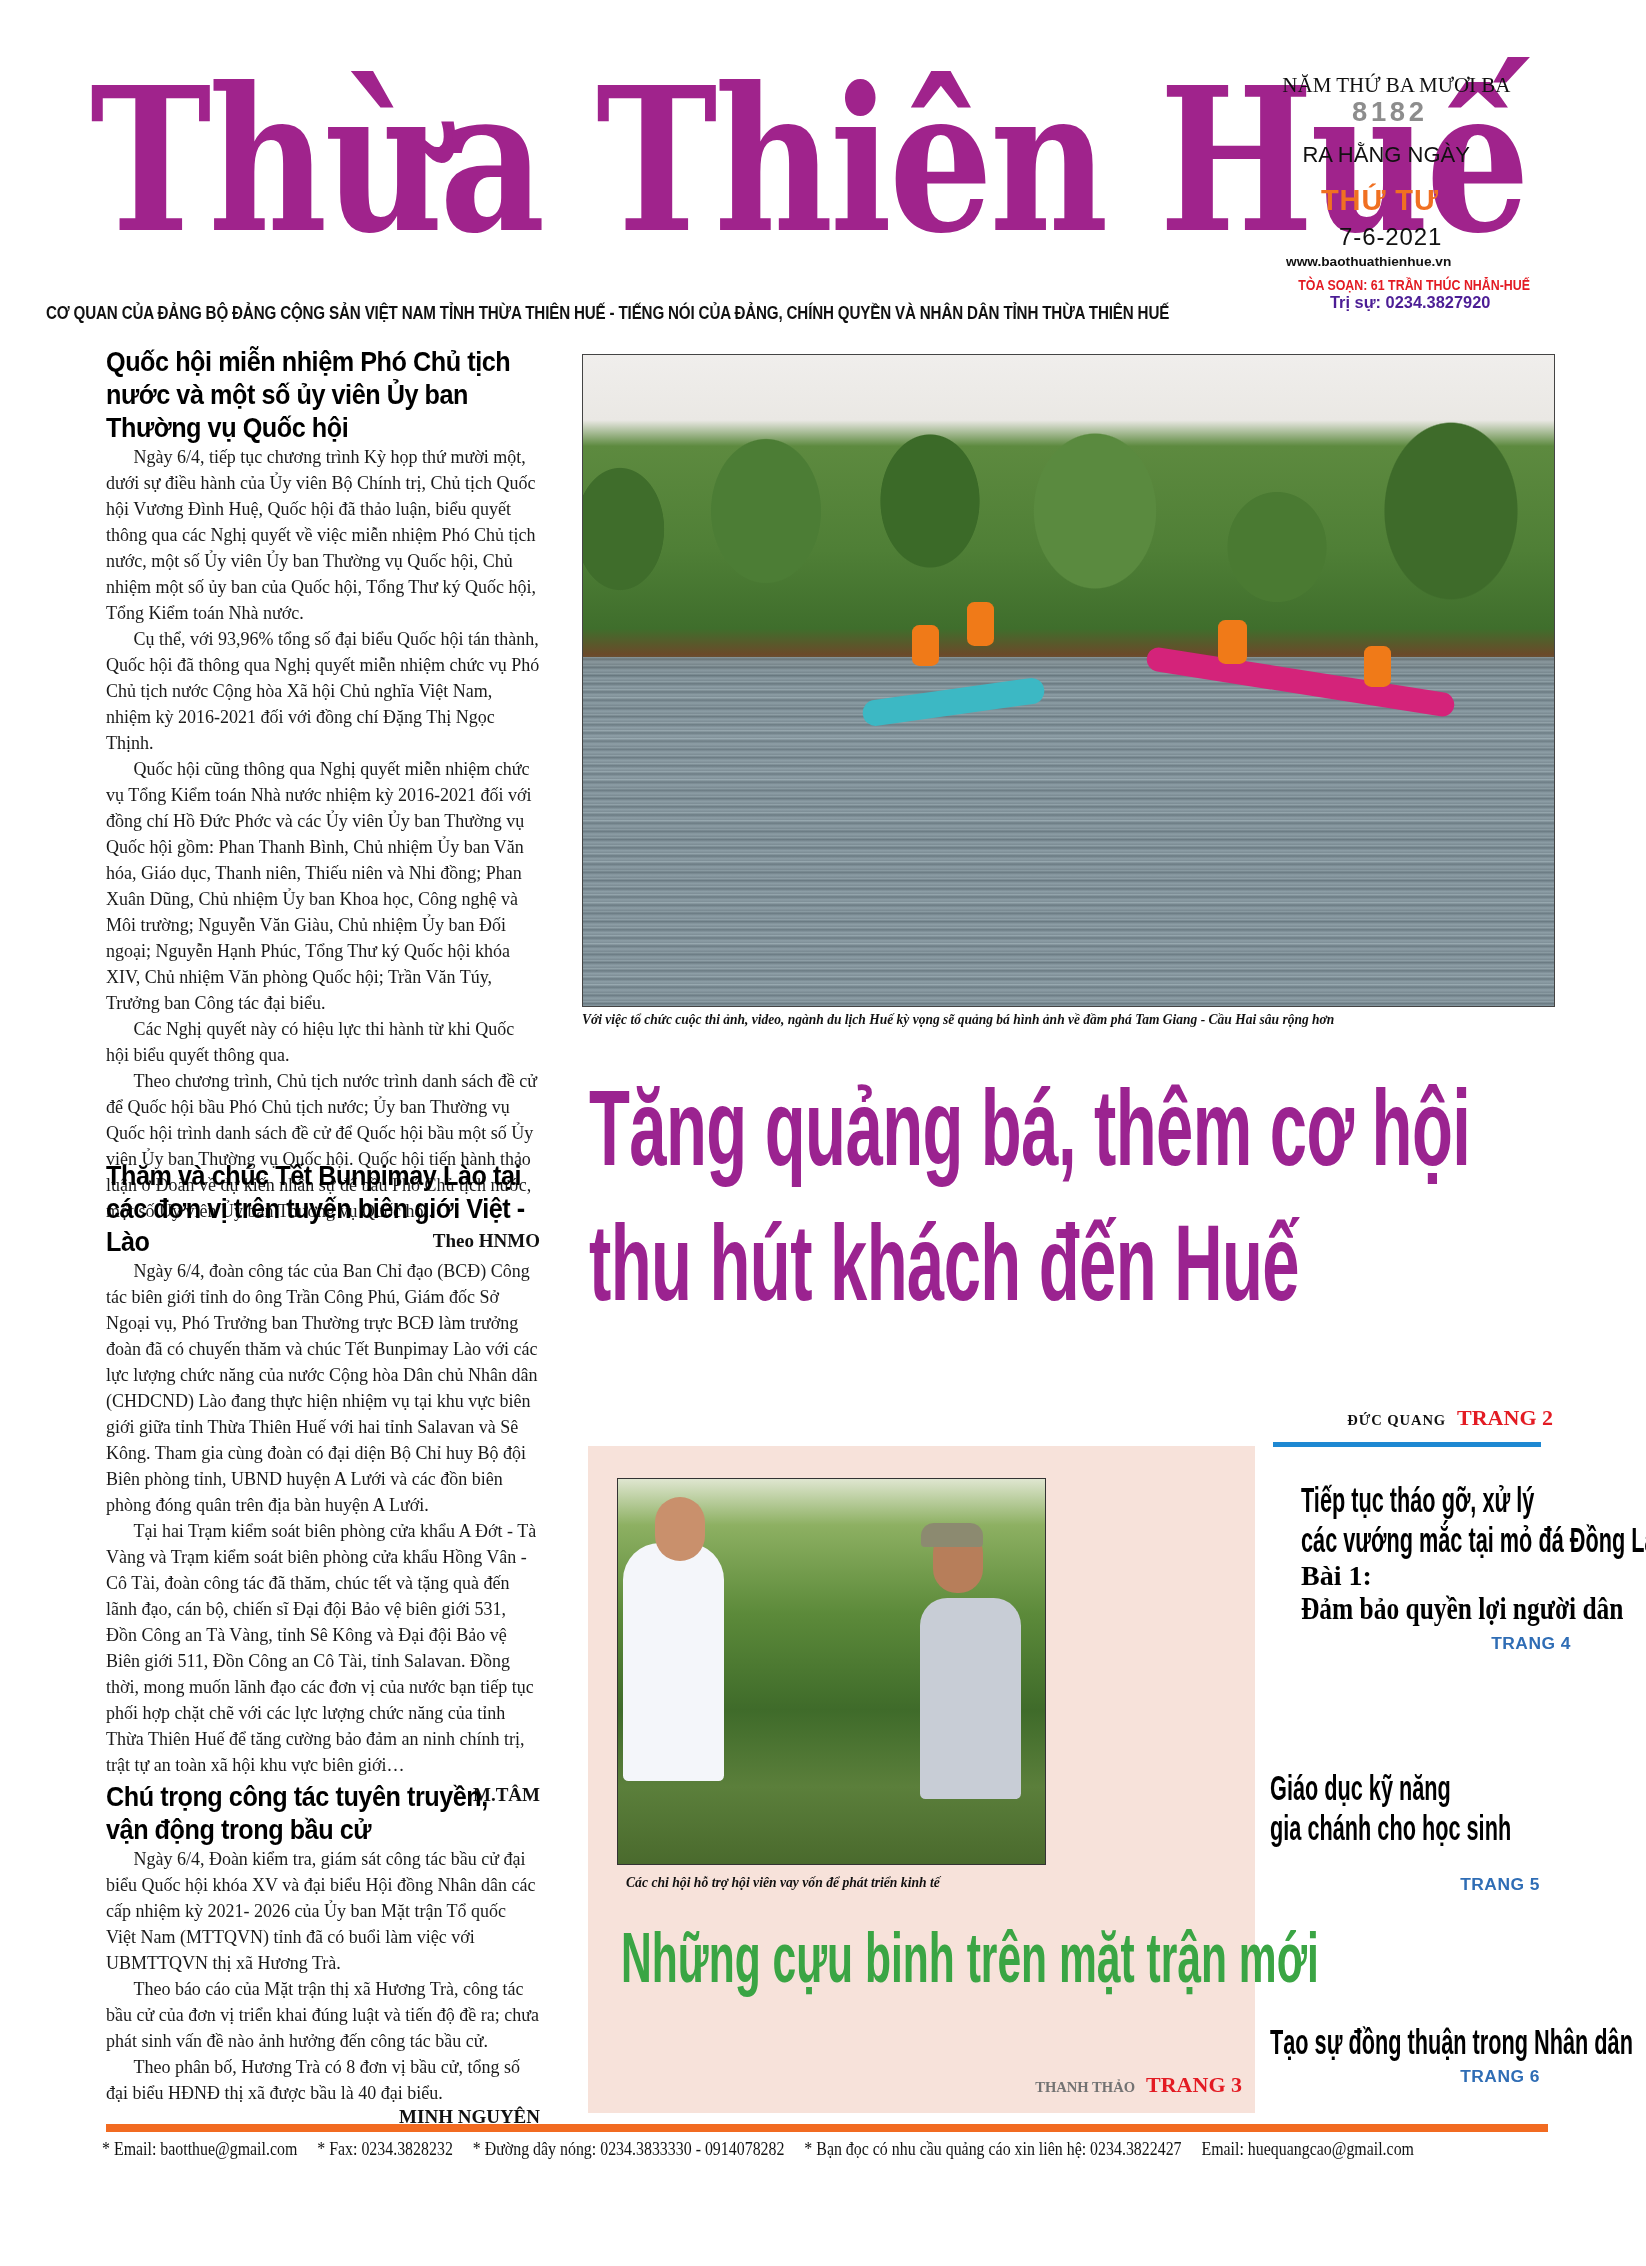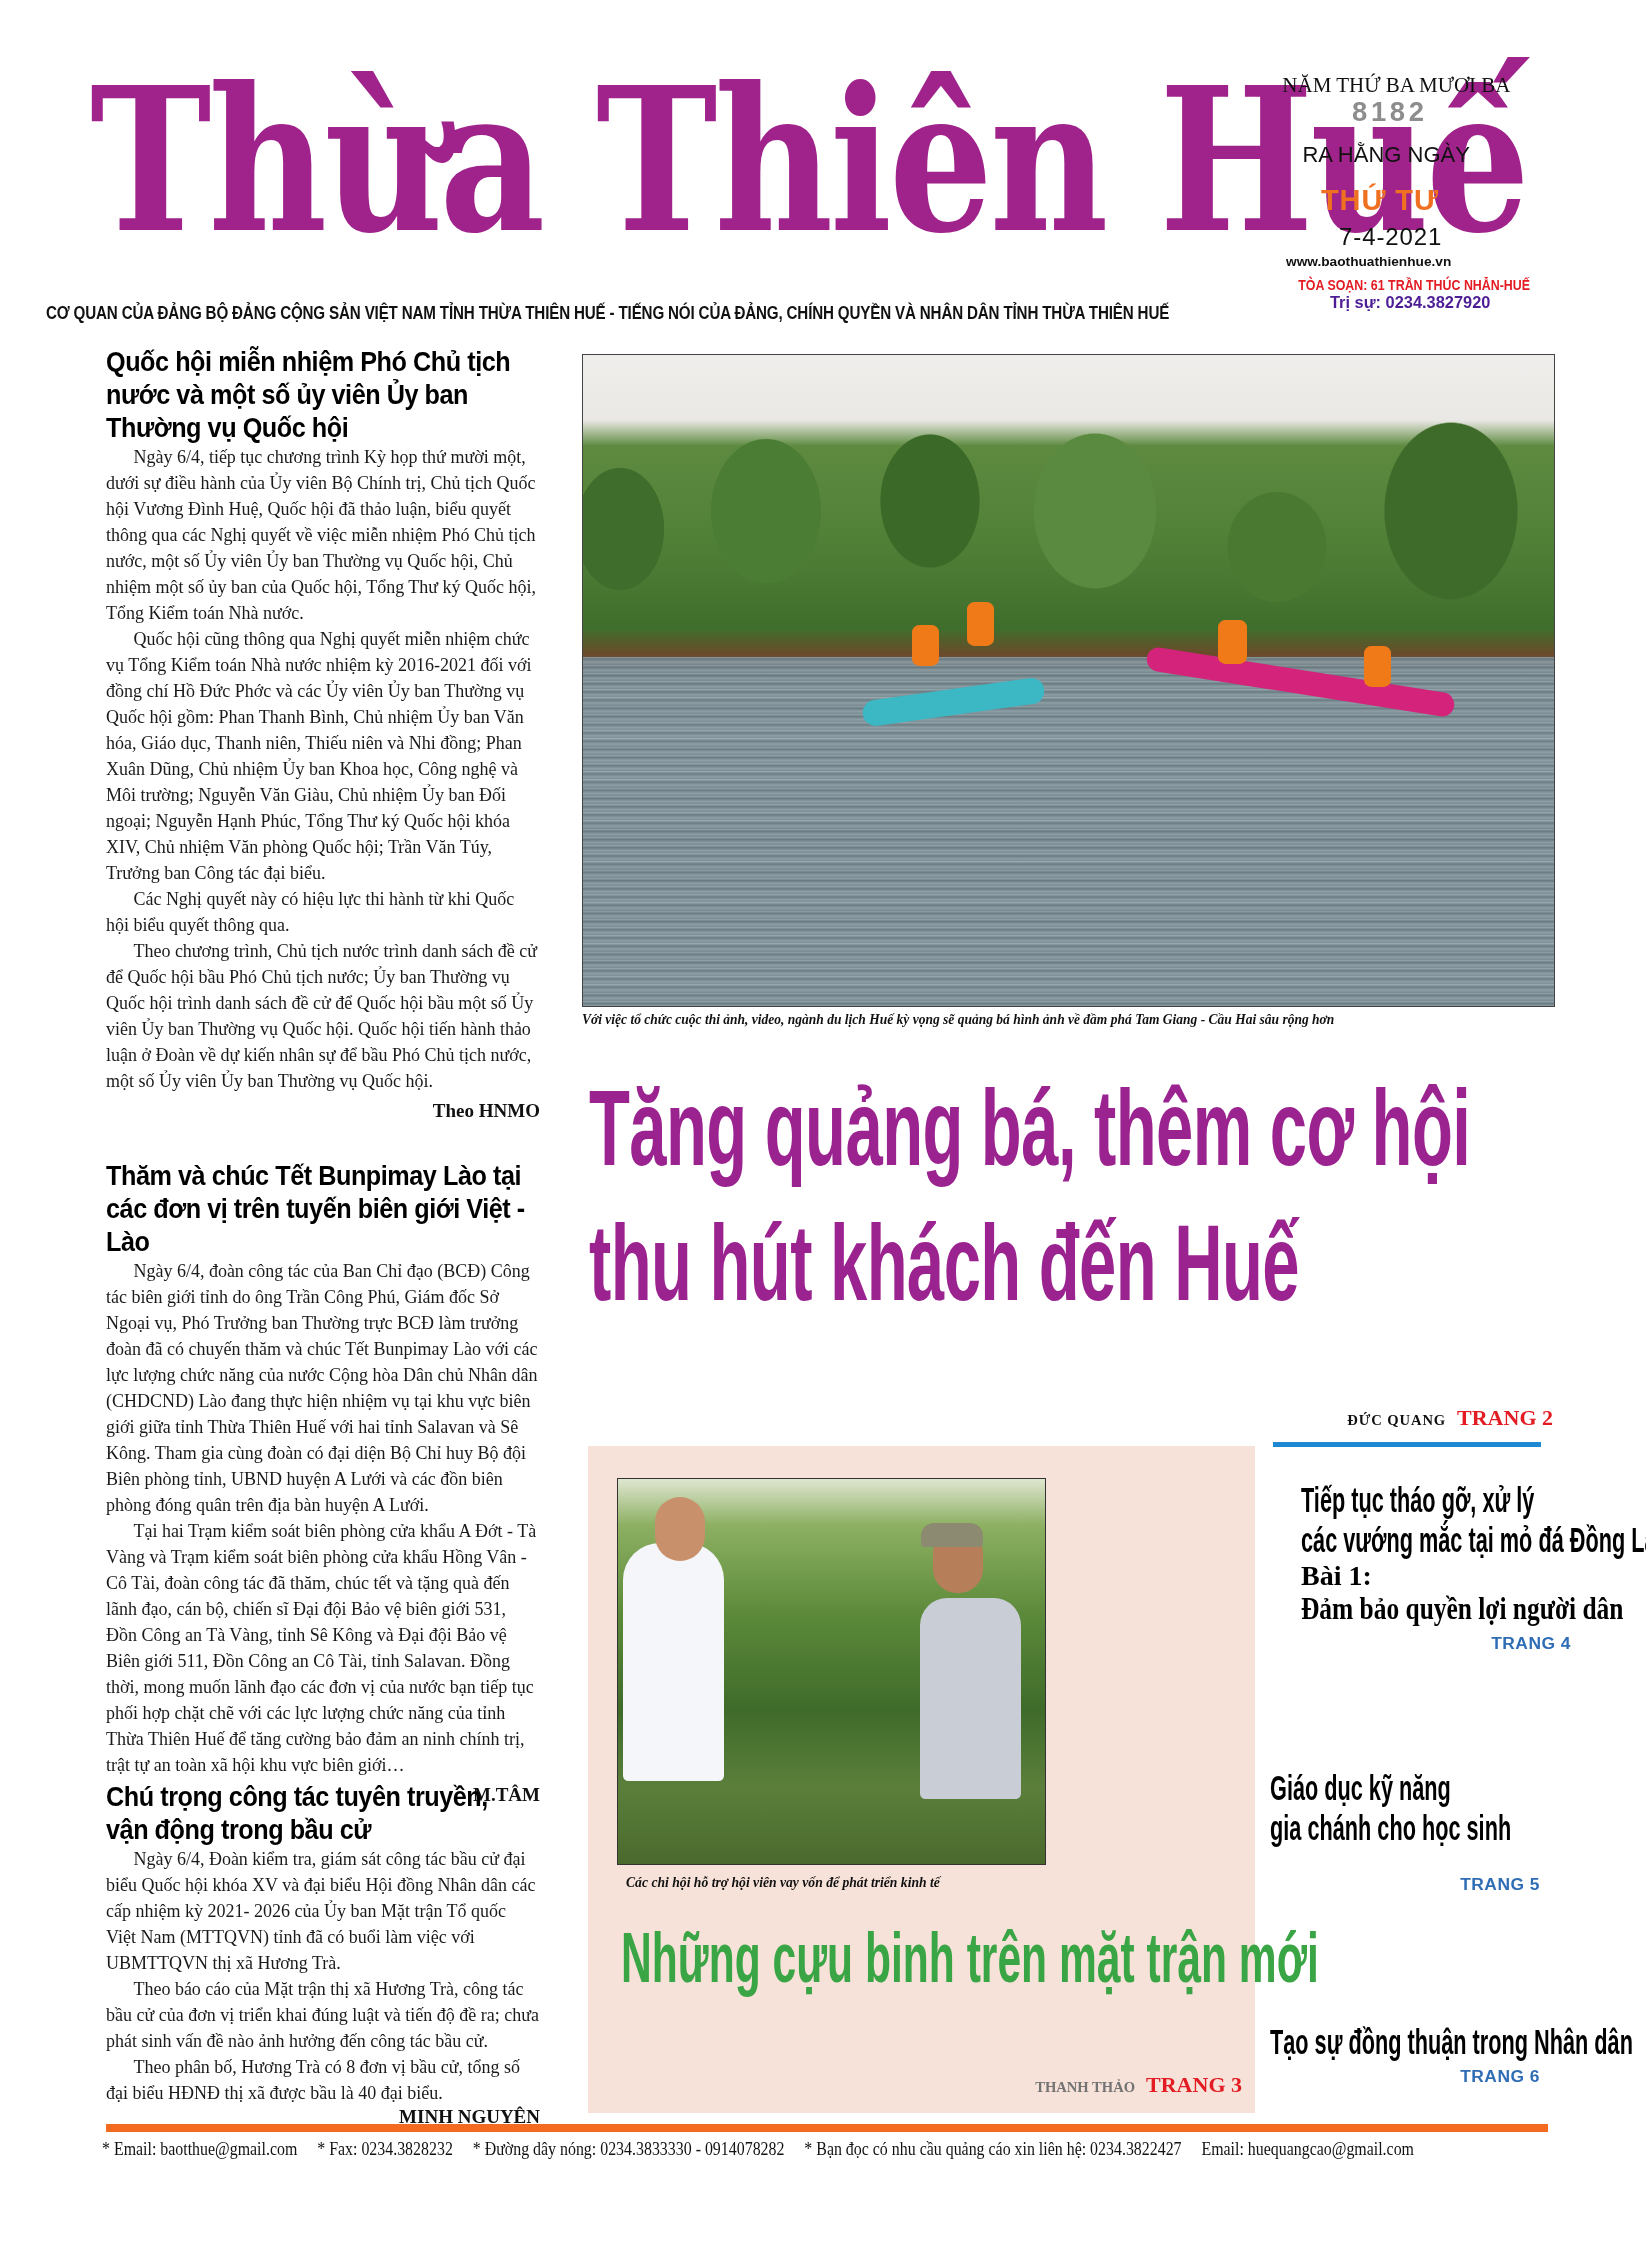--- a/index.html
+++ b/index.html
@@ -138,30 +138,31 @@
 <body>
 
 <div class="abs masthead-title">Thừa Thiên Huế</div>
 <div class="abs masthead-sub">CƠ QUAN CỦA ĐẢNG BỘ ĐẢNG CỘNG SẢN VIỆT NAM TỈNH THỪA THIÊN HUẾ - TIẾNG NÓI CỦA ĐẢNG, CHÍNH QUYỀN VÀ NHÂN DÂN TỈNH THỪA THIÊN HUẾ</div>
 
 <div class="abs info-block">
   <div class="info-year">NĂM THỨ BA MƯƠI BA</div>
   <div class="info-issue">8182</div>
   <div class="info-daily">RA HẰNG NGÀY</div>
   <div class="info-day">THỨ TƯ</div>
-  <div class="info-date">7-4-2021</div>
+  <div class="info-date">7-6-2021</div>
   <div class="info-web">www.baothuathienhue.vn</div>
   <div class="info-addr">TÒA SOẠN: 61 TRẦN THÚC NHẪN-HUẾ</div>
   <div class="info-phone">Trị sự: 0234.3827920</div>
 </div>
 
 <div class="abs col-left" style="top:345px;">
   <div class="art-head">Quốc hội miễn nhiệm Phó Chủ tịch nước và một số ủy viên Ủy ban Thường vụ Quốc hội</div>
   <div class="art-body">
     <p>Ngày 6/4, tiếp tục chương trình Kỳ họp thứ mười một, dưới sự điều hành của Ủy viên Bộ Chính trị, Chủ tịch Quốc hội Vương Đình Huệ, Quốc hội đã thảo luận, biểu quyết thông qua các Nghị quyết về việc miễn nhiệm Phó Chủ tịch nước, một số Ủy viên Ủy ban Thường vụ Quốc hội, Chủ nhiệm một số ủy ban của Quốc hội, Tổng Thư ký Quốc hội, Tổng Kiểm toán Nhà nước.</p>
+    <p>Cụ thể, với 93,96% tổng số đại biểu Quốc hội tán thành, Quốc hội đã thông qua Nghị quyết miễn nhiệm chức vụ Phó Chủ tịch nước Cộng hòa Xã hội Chủ nghĩa Việt Nam, nhiệm kỳ 2016-2021 đối với đồng chí Đặng Thị Ngọc Thịnh.</p>
     <p>Quốc hội cũng thông qua Nghị quyết miễn nhiệm chức vụ Tổng Kiểm toán Nhà nước nhiệm kỳ 2016-2021 đối với đồng chí Hồ Đức Phớc và các Ủy viên Ủy ban Thường vụ Quốc hội gồm: Phan Thanh Bình, Chủ nhiệm Ủy ban Văn hóa, Giáo dục, Thanh niên, Thiếu niên và Nhi đồng; Phan Xuân Dũng, Chủ nhiệm Ủy ban Khoa học, Công nghệ và Môi trường; Nguyễn Văn Giàu, Chủ nhiệm Ủy ban Đối ngoại; Nguyễn Hạnh Phúc, Tổng Thư ký Quốc hội khóa XIV, Chủ nhiệm Văn phòng Quốc hội; Trần Văn Túy, Trưởng ban Công tác đại biểu.</p>
     <p>Các Nghị quyết này có hiệu lực thi hành từ khi Quốc hội biểu quyết thông qua.</p>
     <p>Theo chương trình, Chủ tịch nước trình danh sách đề cử để Quốc hội bầu Phó Chủ tịch nước; Ủy ban Thường vụ Quốc hội trình danh sách đề cử để Quốc hội bầu một số Ủy viên Ủy ban Thường vụ Quốc hội. Quốc hội tiến hành thảo luận ở Đoàn về dự kiến nhân sự để bầu Phó Chủ tịch nước, một số Ủy viên Ủy ban Thường vụ Quốc hội.</p>
   </div>
   <div class="byline">Theo HNMO</div>
 </div>
 
 <div class="abs col-left" style="top:1159px;">
   <div class="art-head">Thăm và chúc Tết Bunpimay Lào tại các đơn vị trên tuyến biên giới Việt - Lào</div>
   <div class="art-body">

